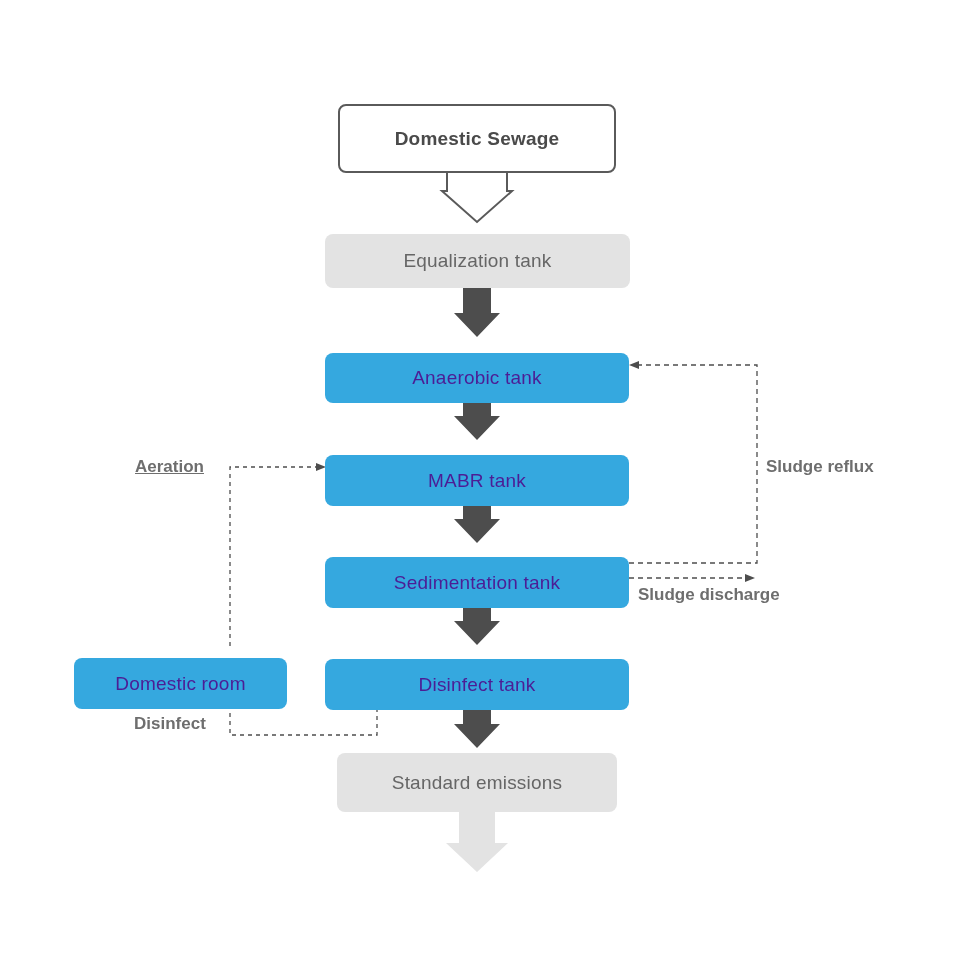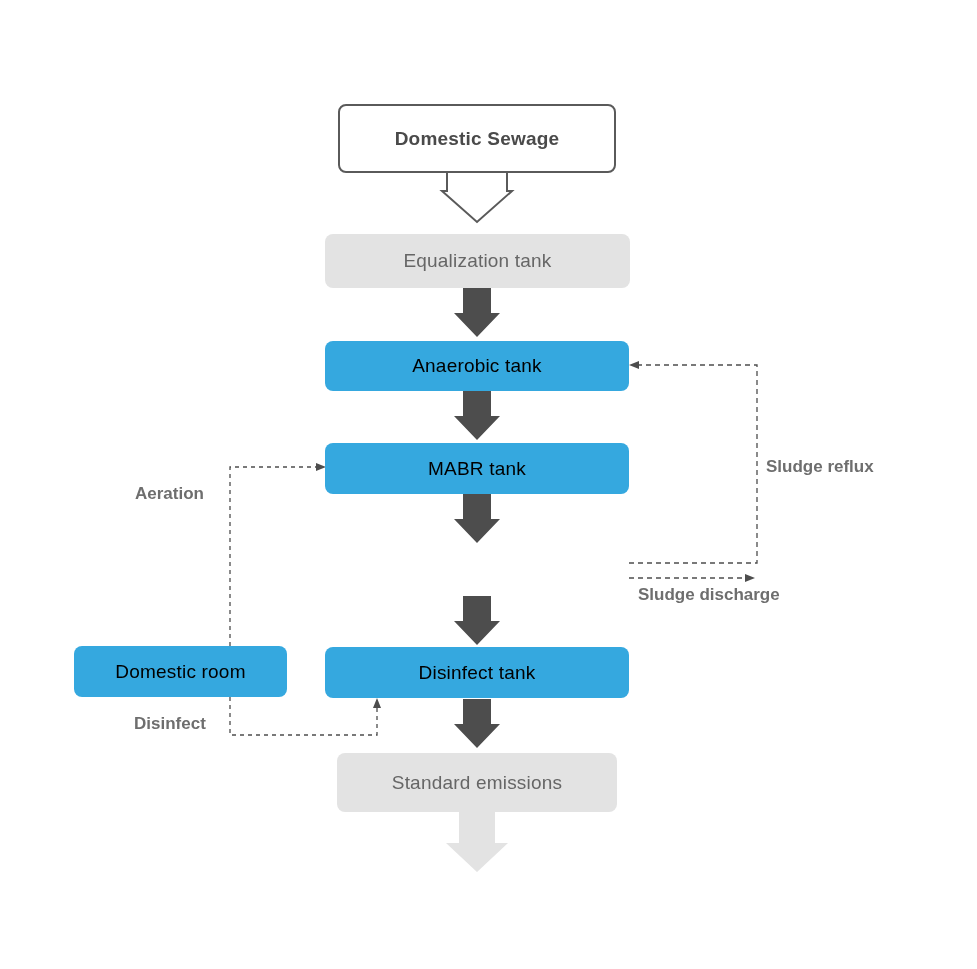--- a/index.html
+++ b/index.html
@@ -35,21 +35,22 @@
     justify-content: center;
     text-align: center;
     border-radius: 8px;
     font-size: 19px;
     letter-spacing: 0.2px;
     white-space: nowrap;
     z-index: 3;
   }
   .node-blue {
     background: #35a8df;
-    color: #000000;
+    color: #4c1d95;
+    margin-top: 12px;
   }
   .node-gray {
     background: #e3e3e3;
     color: #666666;
   }
   .node-outline {
     background: #ffffff;
     color: #4a4a4a;
     border: 2px solid #5a5a5a;
     font-weight: bold;
@@ -107,34 +108,37 @@
   </div>
 
   <div class="node node-blue" style="left:325px; top:341px; width:304px; height:50px;">
     <span>Anaerobic tank</span>
   </div>
 
   <div class="node node-blue" style="left:325px; top:443px; width:304px; height:51px;">
     <span>MABR tank</span>
   </div>
 
+  <div class="node node-blue" style="left:325px; top:545px; width:304px; height:51px;">
+    <span>Sedimentation tank</span>
+  </div>
 
   <div class="node node-blue" style="left:74px; top:646px; width:213px; height:51px;">
     <span>Domestic room</span>
   </div>
 
   <div class="node node-blue" style="left:325px; top:647px; width:304px; height:51px;align-items:center;">
     <span>Disinfect tank</span>
   </div>
 
   <div class="node node-gray" style="left:337px; top:753px; width:280px; height:59px;">
     <span>Standard emissions</span>
   </div>
 
-  <div class="edge-label" style="left:135px; top:484px;">Aeration</div>
+  <div class="edge-label" style="left:135px; top:457px;text-decoration:underline;">Aeration</div>
 
   <div class="edge-label" style="left:766px; top:457px;text-align:center;">Sludge reflux</div>
 
   <div class="edge-label" style="left:638px; top:585px;">Sludge discharge</div>
 
   <div class="edge-label" style="left:134px; top:714px;">Disinfect</div>
 
 </div>
 
 </body></html>

